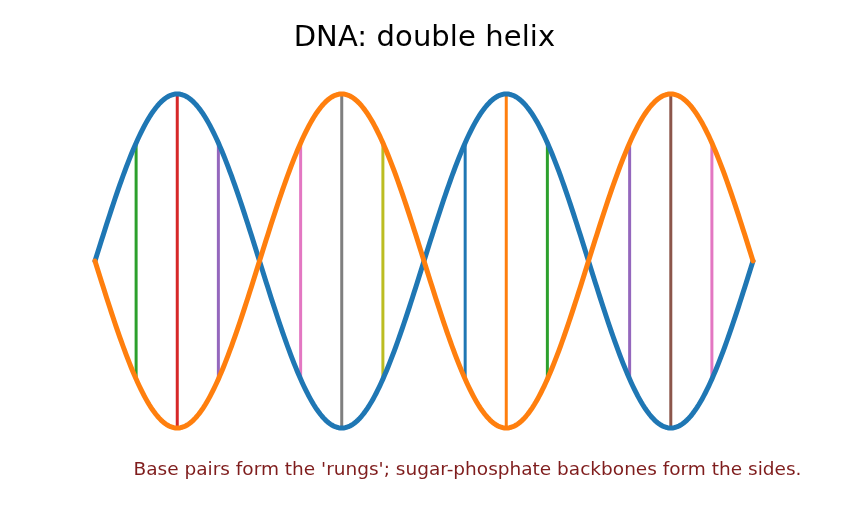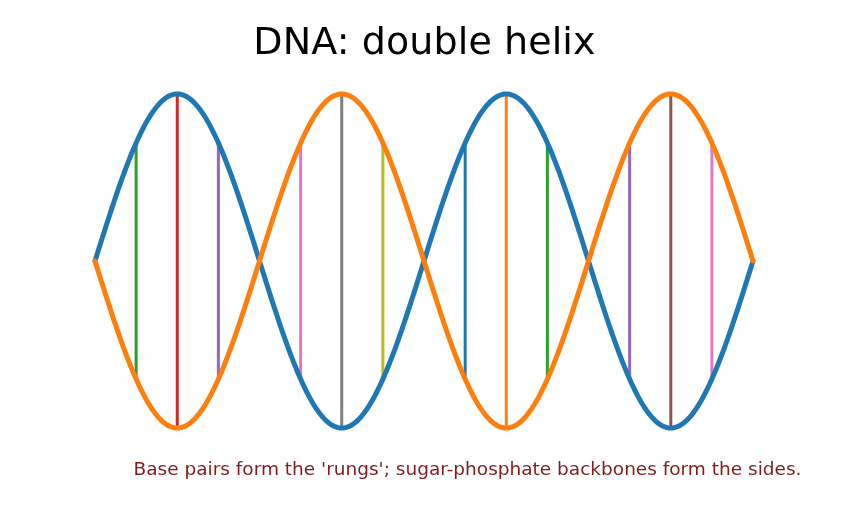--- a/index.html
+++ b/index.html
@@ -14,21 +14,21 @@
     background: #ffffff;
     overflow: hidden;
     font-family: "DejaVu Sans", "Liberation Sans", sans-serif;
   }
   #title {
     position: absolute;
     left: 0;
     top: 19px;
     width: 849px;
     text-align: center;
-    font-size: 38px;
+    font-size: 29px;
     font-weight: 400;
     color: #000000;
     letter-spacing: 0.1px;
     line-height: 1.2;
   }
   #caption {
     position: absolute;
     left: 0;
     top: 458px;
     width: 849px;

